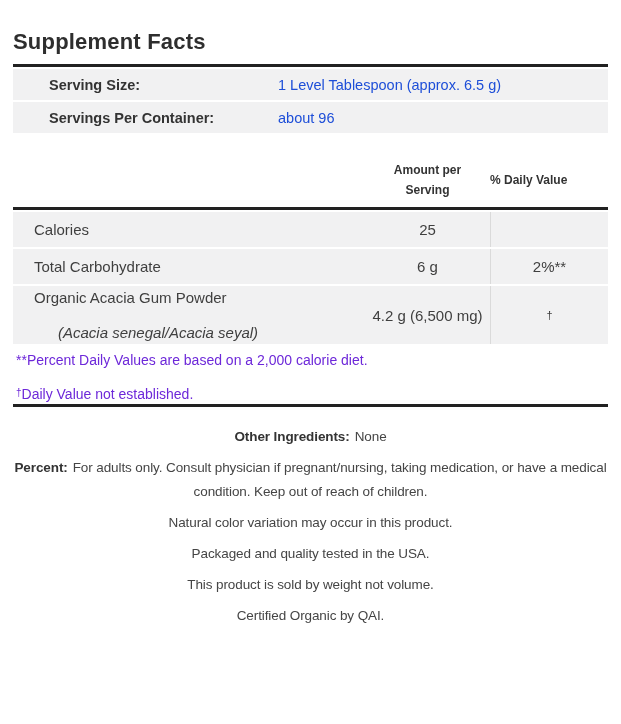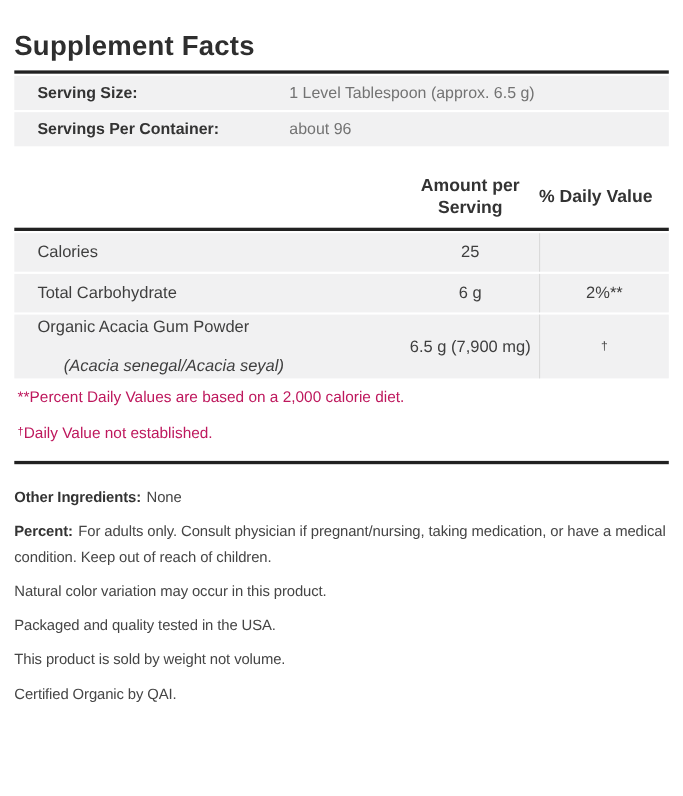--- a/index.html
+++ b/index.html
@@ -9,49 +9,49 @@
     height: 724px;
     overflow: hidden;
     background: #ffffff;
     font-family: "Liberation Sans", sans-serif;
     color: #3f3f3f;
   }
   .page { margin: 0 13px; width: 595px; }
 
   h1.title {
     margin: 30px 0 10px 0;
-    font-size: 25px;
+    font-size: 22px;
     line-height: 24px;
     font-weight: bold;
     color: #2e2e2e;
     letter-spacing: 0.2px;
   }
 
   .rule { height: 3px; background: #212121; }
 
   
   .s-row {
     display: flex;
     align-items: center;
     height: 31px;
     background: #f1f1f2;
     margin-top: 2px;
     font-size: 14.5px;
   }
-  .s-label { font-weight: bold; width: 250px; flex: none; padding-left: 21px; color: #333333; }
-  .s-value { color: #737373; }
+  .s-label { font-weight: bold; width: 250px; flex: none; padding-left: 21px; color: #333333; margin-left: 15px; }
+  .s-value { color: #1d4ed8; }
 
   
   .col-headers {
     display: flex;
     align-items: center;
     margin-top: 27px;
     margin-bottom: 7px;
     font-weight: bold;
-    font-size: 16px;
+    font-size: 12px;
     color: #333333;
   }
   .ch-spacer { flex: 1; }
   .ch-amount { width: 125px; text-align: center; white-space: pre-line; line-height: 20px; }
   .ch-dv { width: 118px; text-align: left; }
 
   
   .fact-row {
     display: flex;
     align-items: stretch;
@@ -85,28 +85,28 @@
   }
   .latin { font-style: italic; padding-left: 24px; margin-top: 18px; }
   .dv-dagger { font-size: 11px; }
 
   
   .footnote {
     margin: 7px 0 0 0;
     padding-left: 3px;
     font-size: 14px;
     line-height: 18px;
-    color: #be185d;
+    color: #6d28d9;
   }
-  .footnote.second { margin-top: 15px; margin-bottom: 17px; }
+  .footnote.second { margin-top: 15px; margin-bottom: 1px; }
   .fn-sup { font-size: 10px; vertical-align: 3px; }
 
   
   .lower { font-size: 13.5px; line-height: 24px; color: #454545; letter-spacing: -0.1px; }
-  .para { margin: 0 0 7px 0; }
+  .para { margin: 0 0 7px 0; text-align: center; }
   .para.first { margin-top: 18px; }
   .prewrap { white-space: pre-line; }
   .para strong { color: #333333; margin-right: 5px; font-weight: bold; }
 </style>
 </head>
 <body>
 
 <div class="page">
 
   <h1 class="title">Supplement Facts</h1>
@@ -141,21 +141,21 @@
     <div class="fr-name">Total Carbohydrate</div>
     <div class="fr-amount">6 g</div>
     <div class="fr-dv">2%**</div>
   </div>
 
   <div class="fact-row row-tall">
     <div class="fr-name">
       <div>Organic Acacia Gum Powder</div>
       <div class="latin">(Acacia senegal/Acacia seyal)</div>
     </div>
-    <div class="fr-amount">6.5 g (7,900 mg)</div>
+    <div class="fr-amount">4.2 g (6,500 mg)</div>
     <div class="fr-dv dv-dagger">†</div>
   </div>
 
   <p class="footnote"><span>**</span><span>Percent Daily Values are based on a 2,000 calorie diet.</span></p>
   <p class="footnote second"><span class="fn-sup">†</span><span>Daily Value not established.</span></p>
 
   <div class="rule"></div>
 
   <div class="lower">
     <p class="para first"><strong>Other Ingredients:</strong><span>None</span></p>

